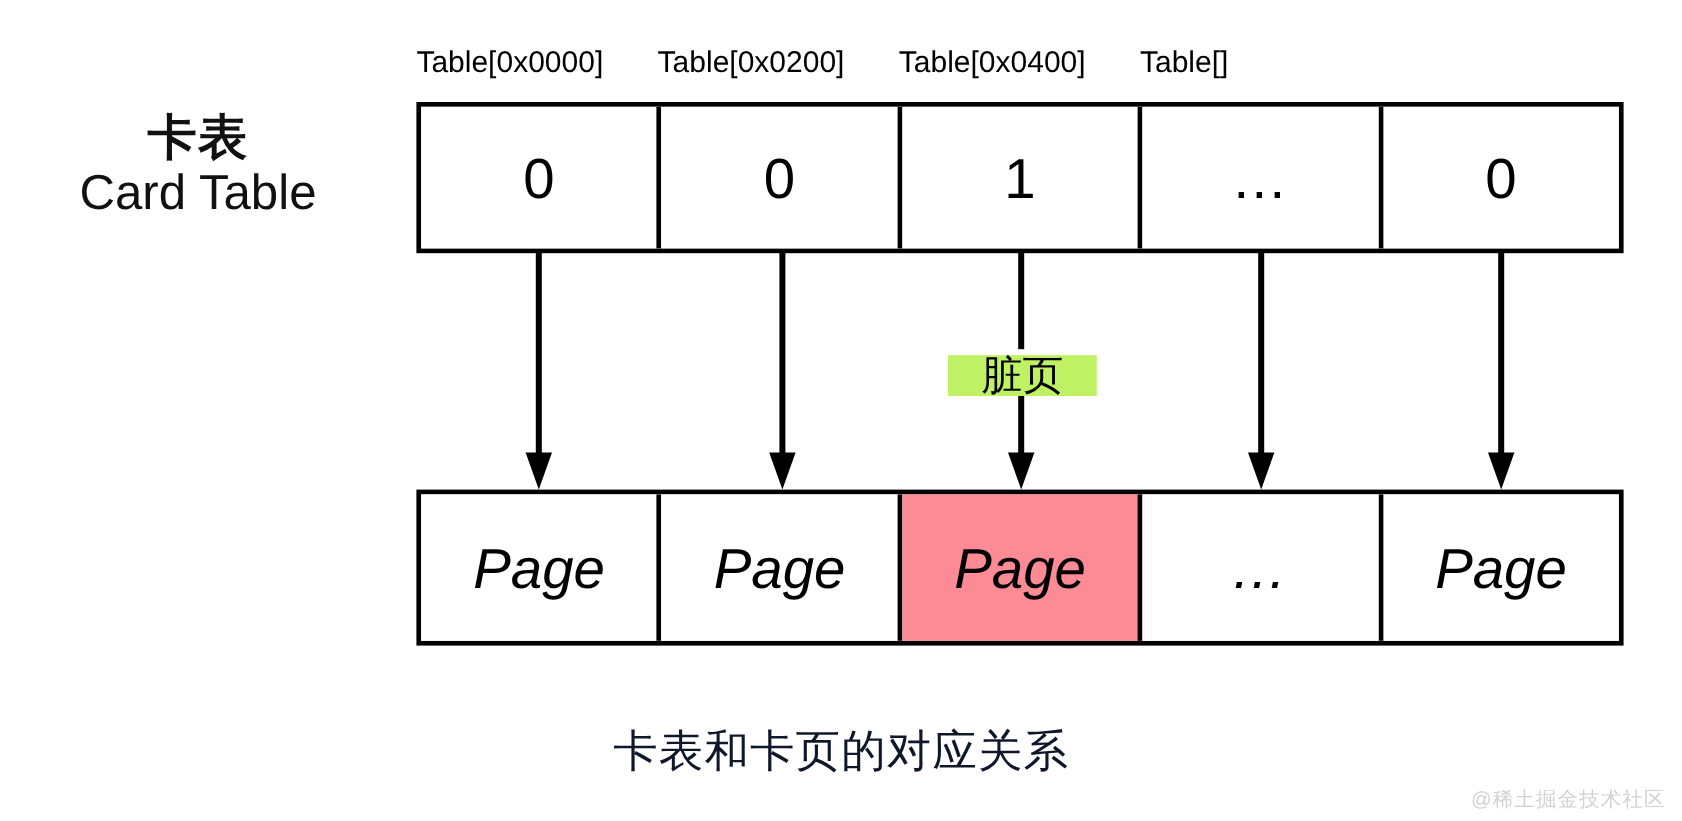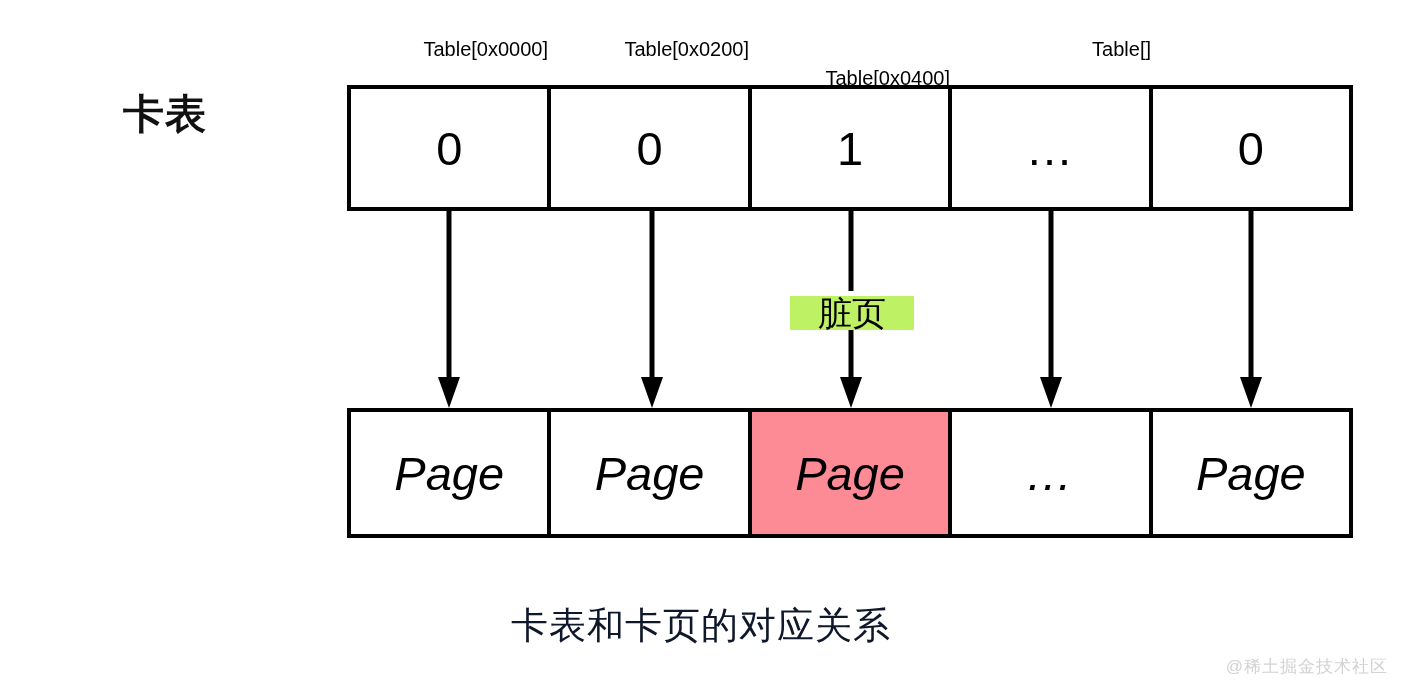--- a/index.html
+++ b/index.html
@@ -51,22 +51,22 @@
   #card-page-label {
     left: 0px;
     top: 413px;
     width: 330px;
   }
 
   
   .index-label {
     position: absolute;
     top: 38px;
-    font-size: 20px;
-    text-align: right;
+    font-size: 25px;
+    text-align: left;
     white-space: nowrap;
     color: #000000;
   }
 
   
   .card-row {
     position: absolute;
     left: 347px;
     width: 1006px;
     box-sizing: border-box;
@@ -168,28 +168,29 @@
     white-space: nowrap;
   }
 </style>
 </head>
 <body>
 
 <div id="diagram">
 
   <div class="row-label" id="card-table-label">
     <span class="zh">卡表</span>
+    <span class="en">Card Table</span>
   </div>
 
   <div class="row-label" id="card-page-label">
   </div>
 
   <div class="index-label" style="left:347px;width:201px;">Table[0x0000]</div>
   <div class="index-label" style="left:548px;width:201px;">Table[0x0200]</div>
-  <div class="index-label" style="left:749px;width:201px;margin-top:29px;">Table[0x0400]</div>
+  <div class="index-label" style="left:749px;width:201px;">Table[0x0400]</div>
   <div class="index-label" style="left:950px;width:201px;">Table[]</div>
   <div class="index-label" style="left:1151px;width:202px;"></div>
 
   <div class="card-row" id="card-table-row">
     <div class="cell">
       <span class="cell-text">0</span>
     </div>
     <div class="cell">
       <span class="cell-text">0</span>
     </div>

